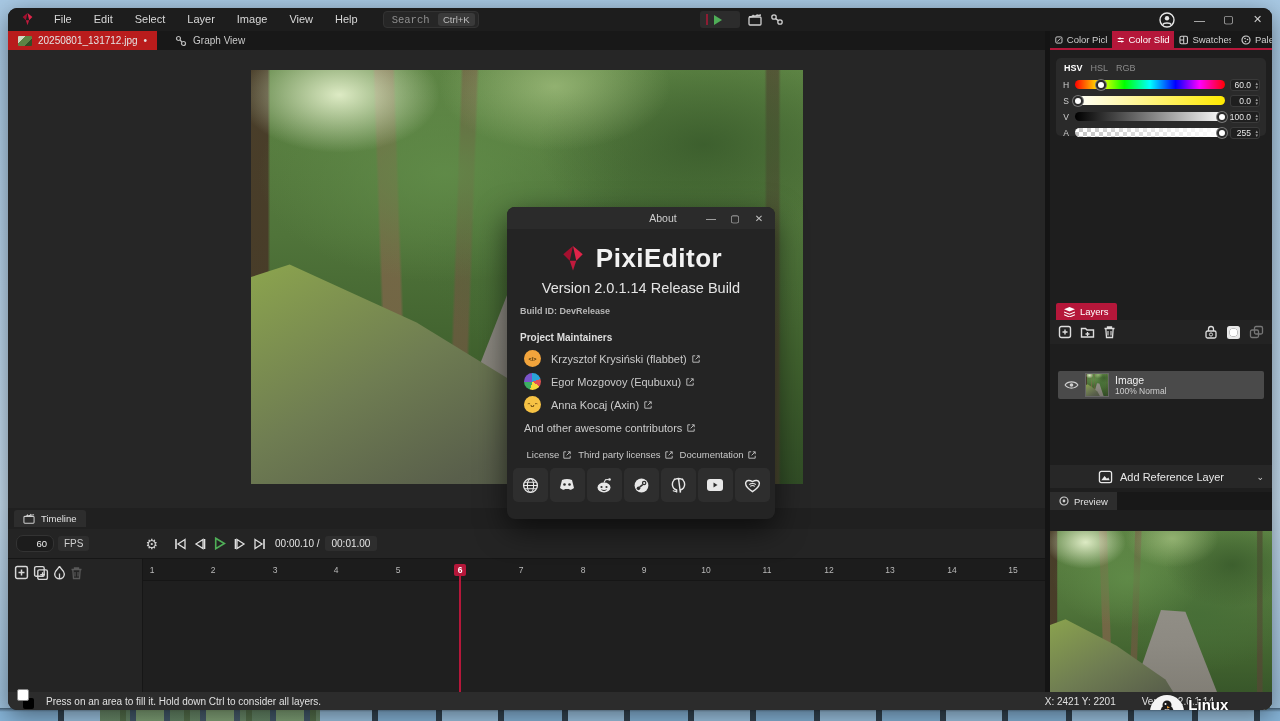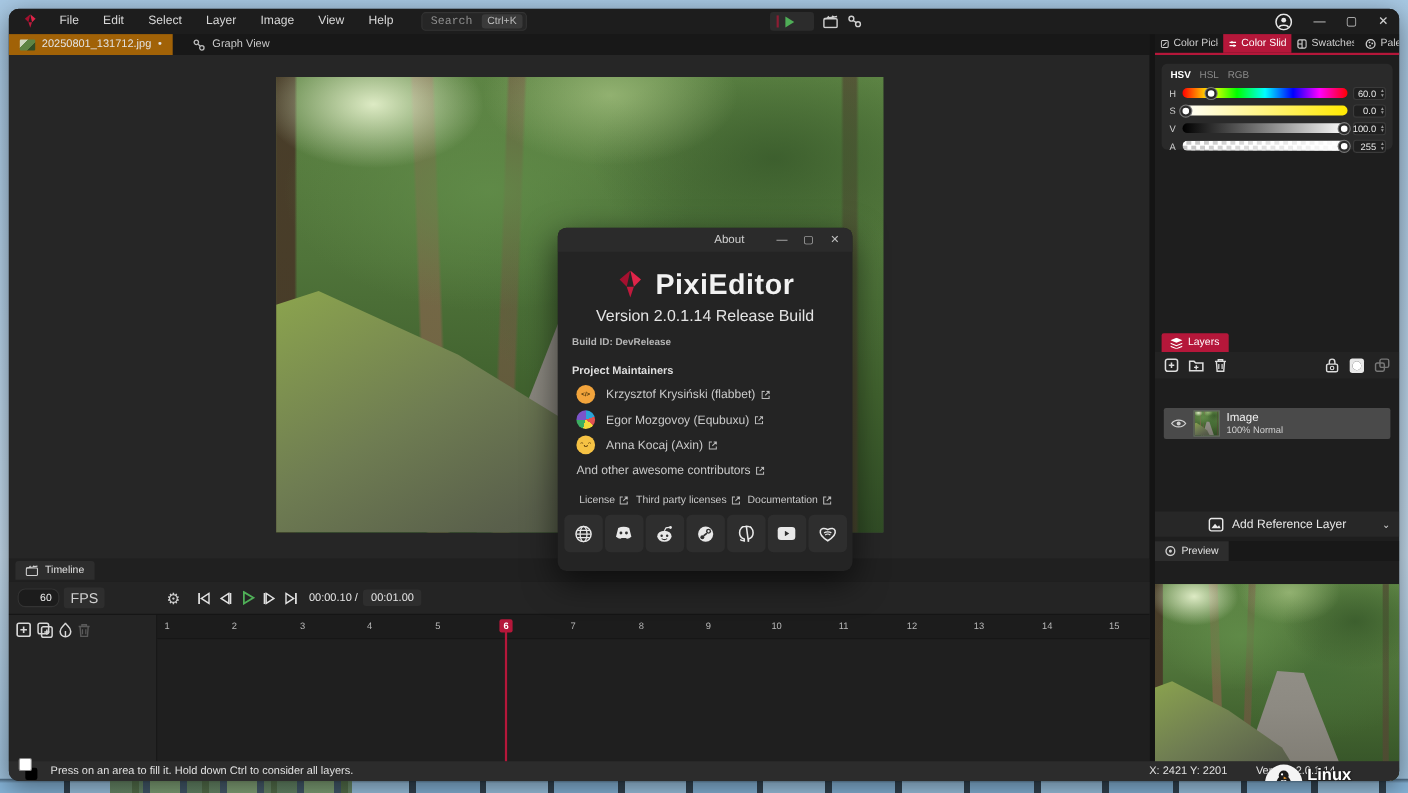--- a/index.html
+++ b/index.html
@@ -38,21 +38,21 @@
   .mini-player{ width:40px; height:17px; background:#2c2c2c; border-radius:3px; display:flex; align-items:center; gap:6px; padding-left:6px;}
   .mini-player .bar{ width:2px; height:11px; background:#8c1d33;}
   .play-tri{ width:0; height:0; border-left:8px solid #4fae57; border-top:5px solid transparent; border-bottom:5px solid transparent;}
   .winbtns{ position:absolute; right:0; top:0; height:23px; display:flex; align-items:center; }
   .winbtn{ width:29px; height:23px; display:flex; align-items:center; justify-content:center; color:#cfcfcf; font-size:11px;}
   .account{ width:16px; height:16px; margin-right:10px;}
 
   
   .tabbar{ position:absolute; left:0; top:23px; width:1037px; height:19px; background:#181818; display:flex;}
   .doctab{ display:flex; align-items:center; gap:6px; padding:0 10px; font-size:10px; color:#e3e3e3;}
-  .doctab.active{ background:#a16207; }
+  .doctab.active{ background:#b91c1c; }
   .doctab .thumb{ width:14px; height:10px; border-radius:1px;
     background:linear-gradient(135deg,#cfd8c2 0 30%,#5d8444 30% 70%,#314d26 70%); }
   .doctab.graph{ color:#c9c9c9; margin-left:8px;}
 
   
   .canvas{ position:absolute; left:0; top:42px; width:1037px; height:458px; background:#262626;}
   .forest{ position:relative; overflow:hidden; background-color:#47663a;
     background-image:
       radial-gradient(ellipse 26% 20% at 16% 6%, rgba(228,240,203,.95), rgba(228,240,203,0) 70%),
       radial-gradient(ellipse 30% 22% at 55% 4%, rgba(190,215,150,.55), rgba(190,215,150,0) 70%),
@@ -160,21 +160,21 @@
   .fmt-swatch{ width:14px; height:11px; border-radius:3px; overflow:hidden; border:1px solid #555;}
 
   
   .timeline{ position:absolute; left:0; top:500px; width:1037px; height:184px; background:#202020;}
   .tl-tab{ position:absolute; left:6px; top:2px; height:17px; background:#2d2d2d; border-radius:3px 3px 0 0;
     display:flex; align-items:center; gap:6px; padding:0 9px; font-size:9.5px; color:#e3e3e3;}
   .tl-controls{ position:absolute; left:0; top:21px; width:1037px; height:30px; background:#242424;
     display:flex; align-items:center; border-bottom:1px solid #161616;}
   .fps-box{ width:38px; height:17px; background:#1c1c1c; border:1px solid #333; border-radius:7px; margin-left:8px;
     display:flex; align-items:center; justify-content:flex-end; padding-right:6px; font-size:9.5px; color:#eee;}
-  .fps-lbl{ font-size:13px; color:#cfcfcf; background:#2e2e2e; border-radius:3px; padding:2px 6px; margin-left:4px;text-align:center;}
+  .fps-lbl{ font-size:10px; color:#cfcfcf; background:#2e2e2e; border-radius:3px; padding:2px 6px; margin-left:4px;text-align:center;}
   .gear{ margin-left:56px; font-size:14px; color:#d0d0d0; line-height:1;}
   .transport{ display:flex; align-items:center; gap:5px; margin-left:14px;}
   .tbtn{ display:flex; align-items:center; justify-content:center; width:15px; height:15px;}
   .timecode{ font-size:10px; color:#e5e5e5; margin-left:8px;}
   .timetotal{ font-size:10px; color:#e5e5e5; background:#2e2e2e; border-radius:3px; padding:2px 7px; margin-left:5px;}
   .tl-left{ position:absolute; left:0; top:51px; width:135px; height:133px; background:#242424; border-right:1px solid #161616;}
   .tl-tools{ display:flex; gap:4px; padding:6px 0 0 6px; align-items:center;}
   .tl-ruler{ position:absolute; left:135px; top:51px; width:902px; height:22px; background:#1c1c1c; border-bottom:1px solid #161616;}
   .frame{ position:absolute; top:0; width:20px; height:22px; transform:translateX(-50%); text-align:center;}
   .frame .num{ font-size:8.5px; color:#b9b9b9; line-height:12px; display:inline-block;}

